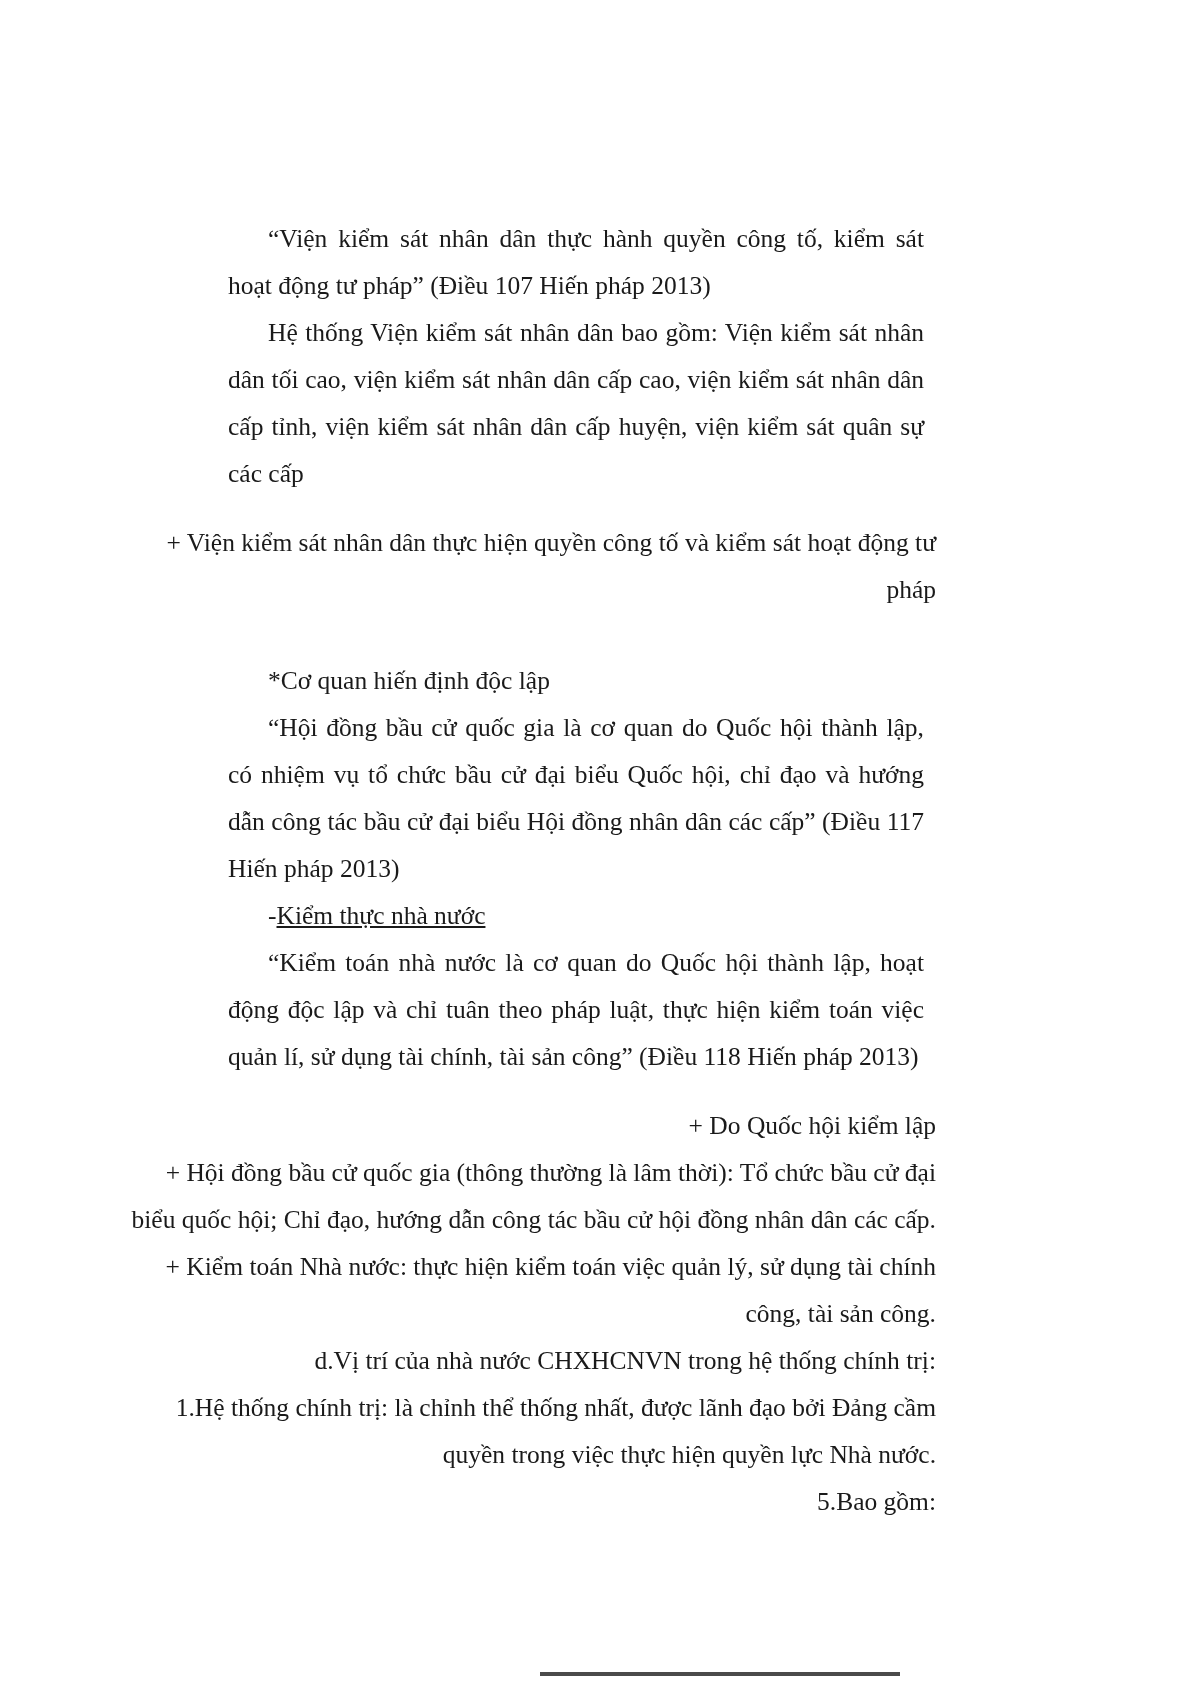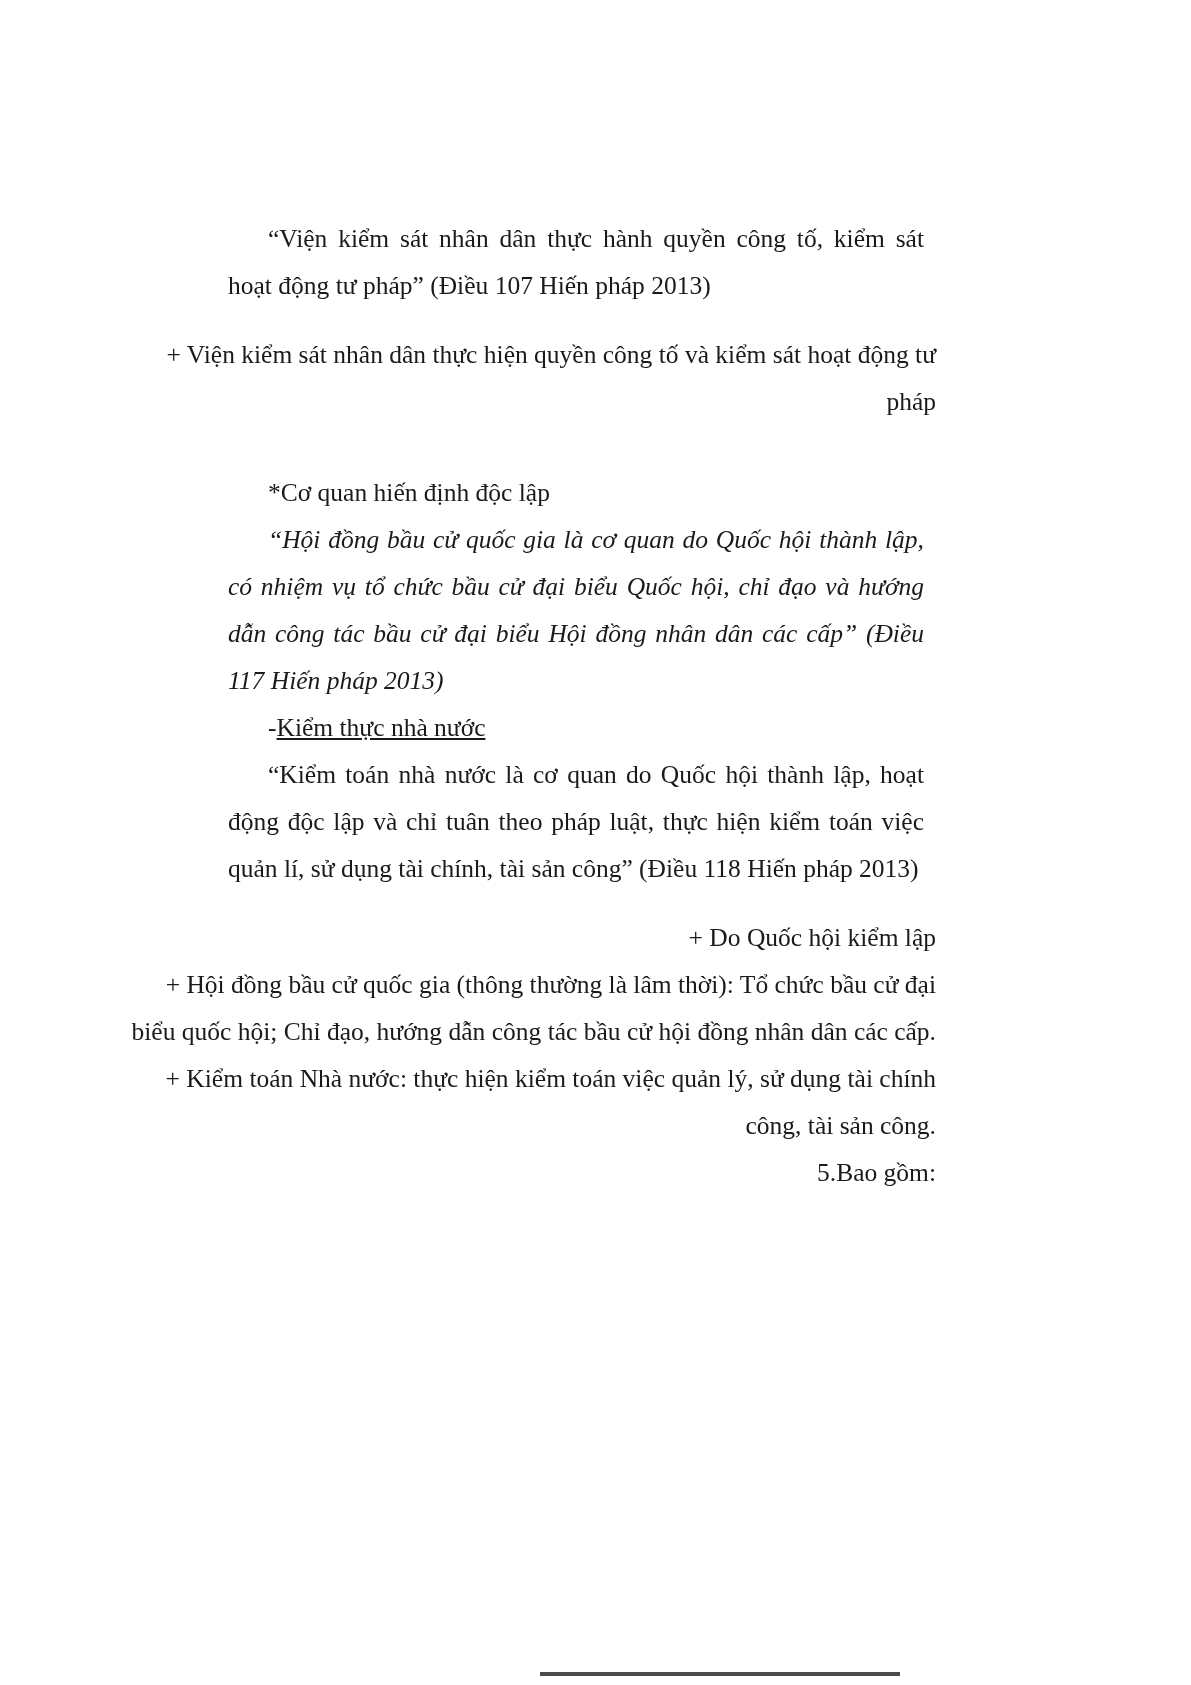--- a/index.html
+++ b/index.html
@@ -68,46 +68,49 @@
     opacity: 0.85;
   }
 </style>
 </head>
 <body>
 
 <div class="page">
 
   <p class="block quote first-indent" style="text-indent:40px;">“Viện kiểm sát nhân dân thực hành quyền công tố, kiểm sát hoạt động tư pháp” (Điều 107 Hiến pháp 2013)</p>
 
+  <p class="block quote" style="text-indent:40px;">Hệ thống Viện kiểm sát nhân dân bao gồm: Viện kiểm sát nhân dân tối cao, viện kiểm sát nhân dân cấp cao, viện kiểm sát nhân dân cấp tỉnh, viện kiểm sát nhân dân cấp huyện, viện kiểm sát quân sự các cấp</p>
 
   <div class="spacer-sm"></div>
 
   <p class="block flush">+ Viện kiểm sát nhân dân thực hiện quyền công tố và kiểm sát hoạt động tư pháp</p>
 
 
   <div class="spacer-md"></div>
 
   <p class="block quote" style="text-indent:40px;">*Cơ quan hiến định độc lập</p>
 
 
-  <p class="block quote" style="text-indent:40px;font-style:italic;">“Hội đồng bầu cử quốc gia là cơ quan do Quốc hội thành lập, có nhiệm vụ tổ chức bầu cử đại biểu Quốc hội, chỉ đạo và hướng dẫn công tác bầu cử đại biểu Hội đồng nhân dân các cấp” (Điều 117 Hiến pháp 2013)</p>
+  <p class="block quote" style="text-indent:40px;">“Hội đồng bầu cử quốc gia là cơ quan do Quốc hội thành lập, có nhiệm vụ tổ chức bầu cử đại biểu Quốc hội, chỉ đạo và hướng dẫn công tác bầu cử đại biểu Hội đồng nhân dân các cấp” (Điều 117 Hiến pháp 2013)</p>
 
   <p class="block quote" style="text-indent:40px;"><span>-</span><span class="underline">Kiểm thực nhà nước</span></p>
 
   <p class="block quote" style="text-indent:40px;">“Kiểm toán nhà nước là cơ quan do Quốc hội thành lập, hoạt động độc lập và chỉ tuân theo pháp luật, thực hiện kiểm toán việc quản lí, sử dụng tài chính, tài sản công” (Điều 118 Hiến pháp 2013)</p>
 
   <div class="spacer-sm"></div>
 
   <p class="block flush">+ Do Quốc hội kiểm lập</p>
 
   <p class="block flush">+ Hội đồng bầu cử quốc gia (thông thường là lâm thời): Tổ chức bầu cử đại biểu quốc hội; Chỉ đạo, hướng dẫn công tác bầu cử hội đồng nhân dân các cấp.</p>
 
   <p class="block flush">+ Kiểm toán Nhà nước: thực hiện kiểm toán việc quản lý, sử dụng tài chính công, tài sản công.</p>
 
+  <p class="block flush" style="text-indent:72px;">d.Vị trí của nhà nước CHXHCNVN trong hệ thống chính trị:</p>
 
+  <p class="block flush">1.Hệ thống chính trị: là chỉnh thể thống nhất, được lãnh đạo bởi Đảng cầm quyền trong việc thực hiện quyền lực Nhà nước.</p>
 
   <p class="block flush">5.Bao gồm:</p>
 
 
 </div>
 
 <div class="bottom-sliver">
   <div class="bar"></div>
 </div>
 

